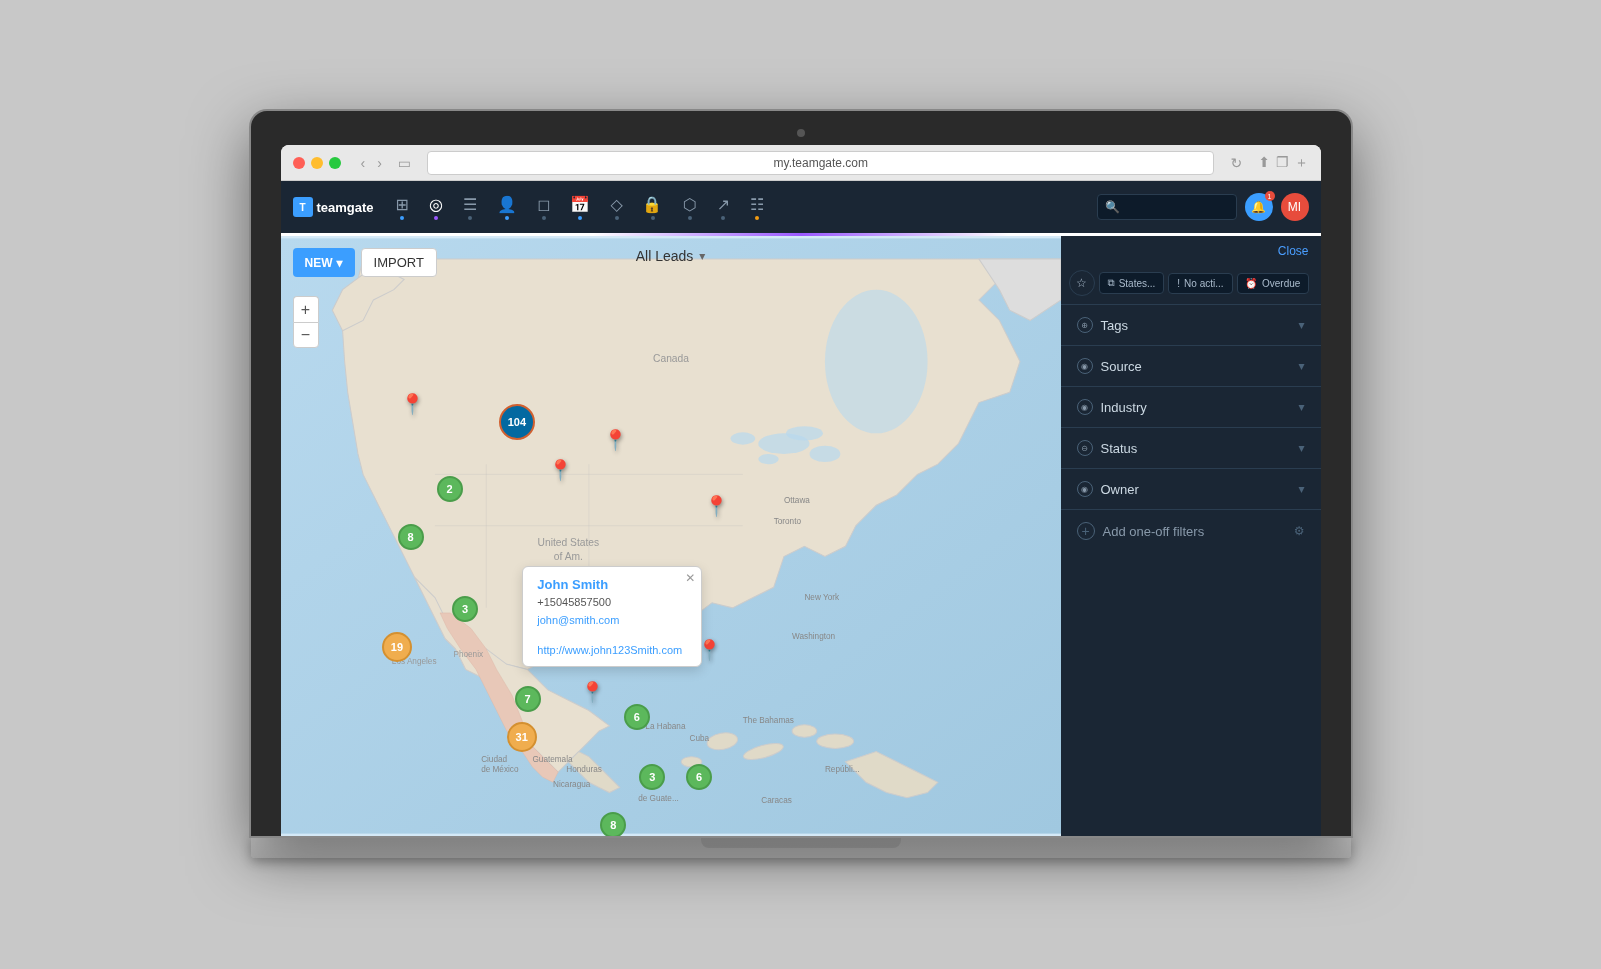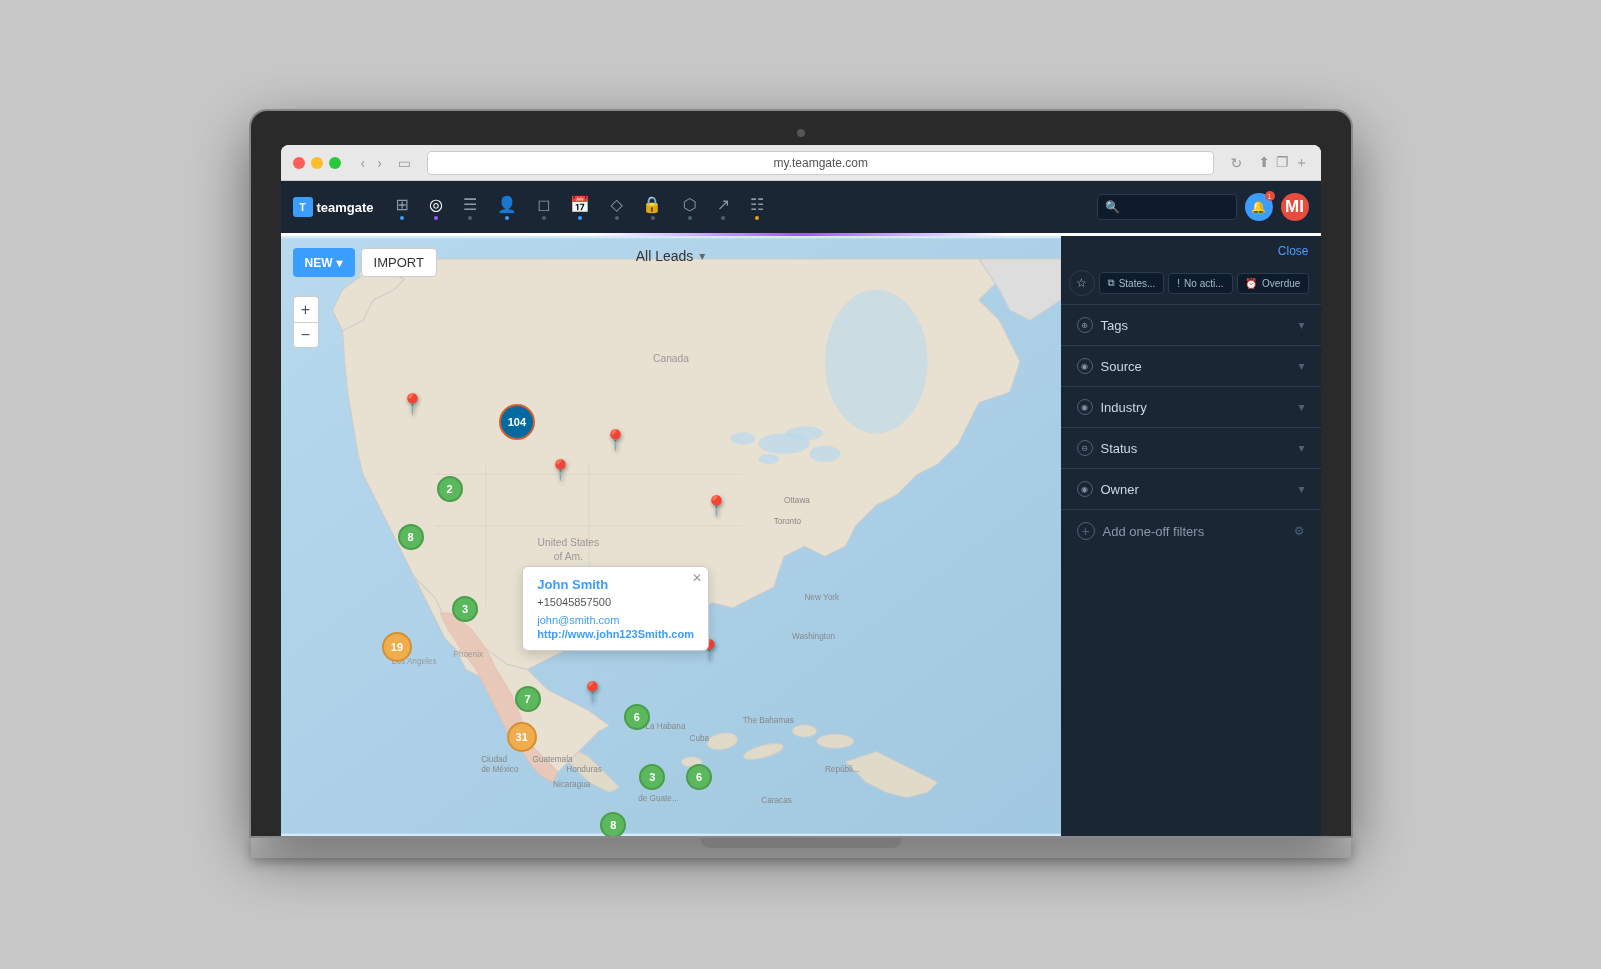--- a/index.html
+++ b/index.html
@@ -220,22 +220,22 @@
     }
 
     .avatar-btn {
       width: 28px; height: 28px;
       background: #e74c3c;
       border-radius: 50%;
       display: flex;
       align-items: center;
       justify-content: center;
       color: #fff;
-      font-size: 17px;
-      font-weight: bold;
+      font-size: 12px;
+      font-weight: normal;
       cursor: pointer;
     }
 
     
     .purple-bar {
       height: 3px;
       background: linear-gradient(to right, transparent 30%, #9b59ff 50%, transparent 70%);
       position: relative;
     }
 
@@ -415,27 +415,26 @@
 
     .popup-phone {
       font-size: 11px;
       color: #555;
       margin-bottom: 6px;
     }
 
     .popup-email {
       font-size: 11px;
       color: #3b9eff;
-      margin-bottom: 2px;
+      margin-bottom: 18px;
     }
 
     .popup-url {
       font-size: 11px;
       color: #3b9eff;
-      font-weight: bold;
     }
 
     
     .right-panel {
       width: 260px;
       background: #1a2634;
       display: flex;
       flex-direction: column;
       flex-shrink: 0;
     }

